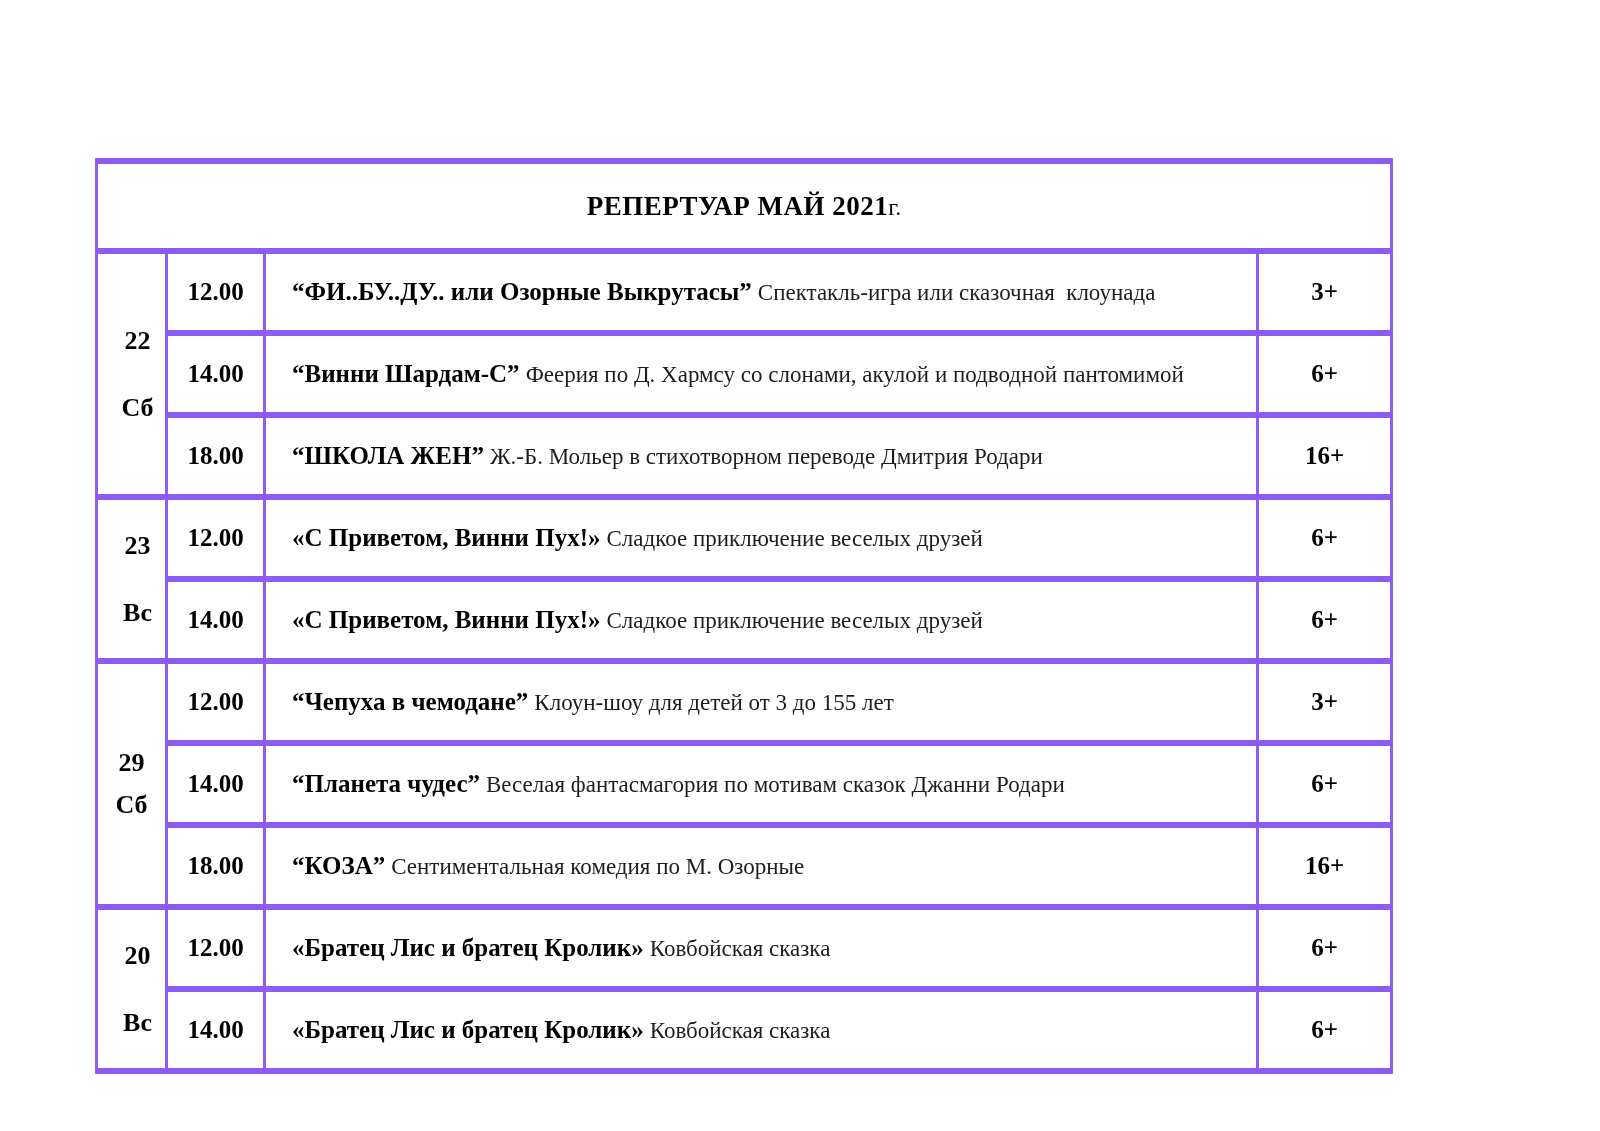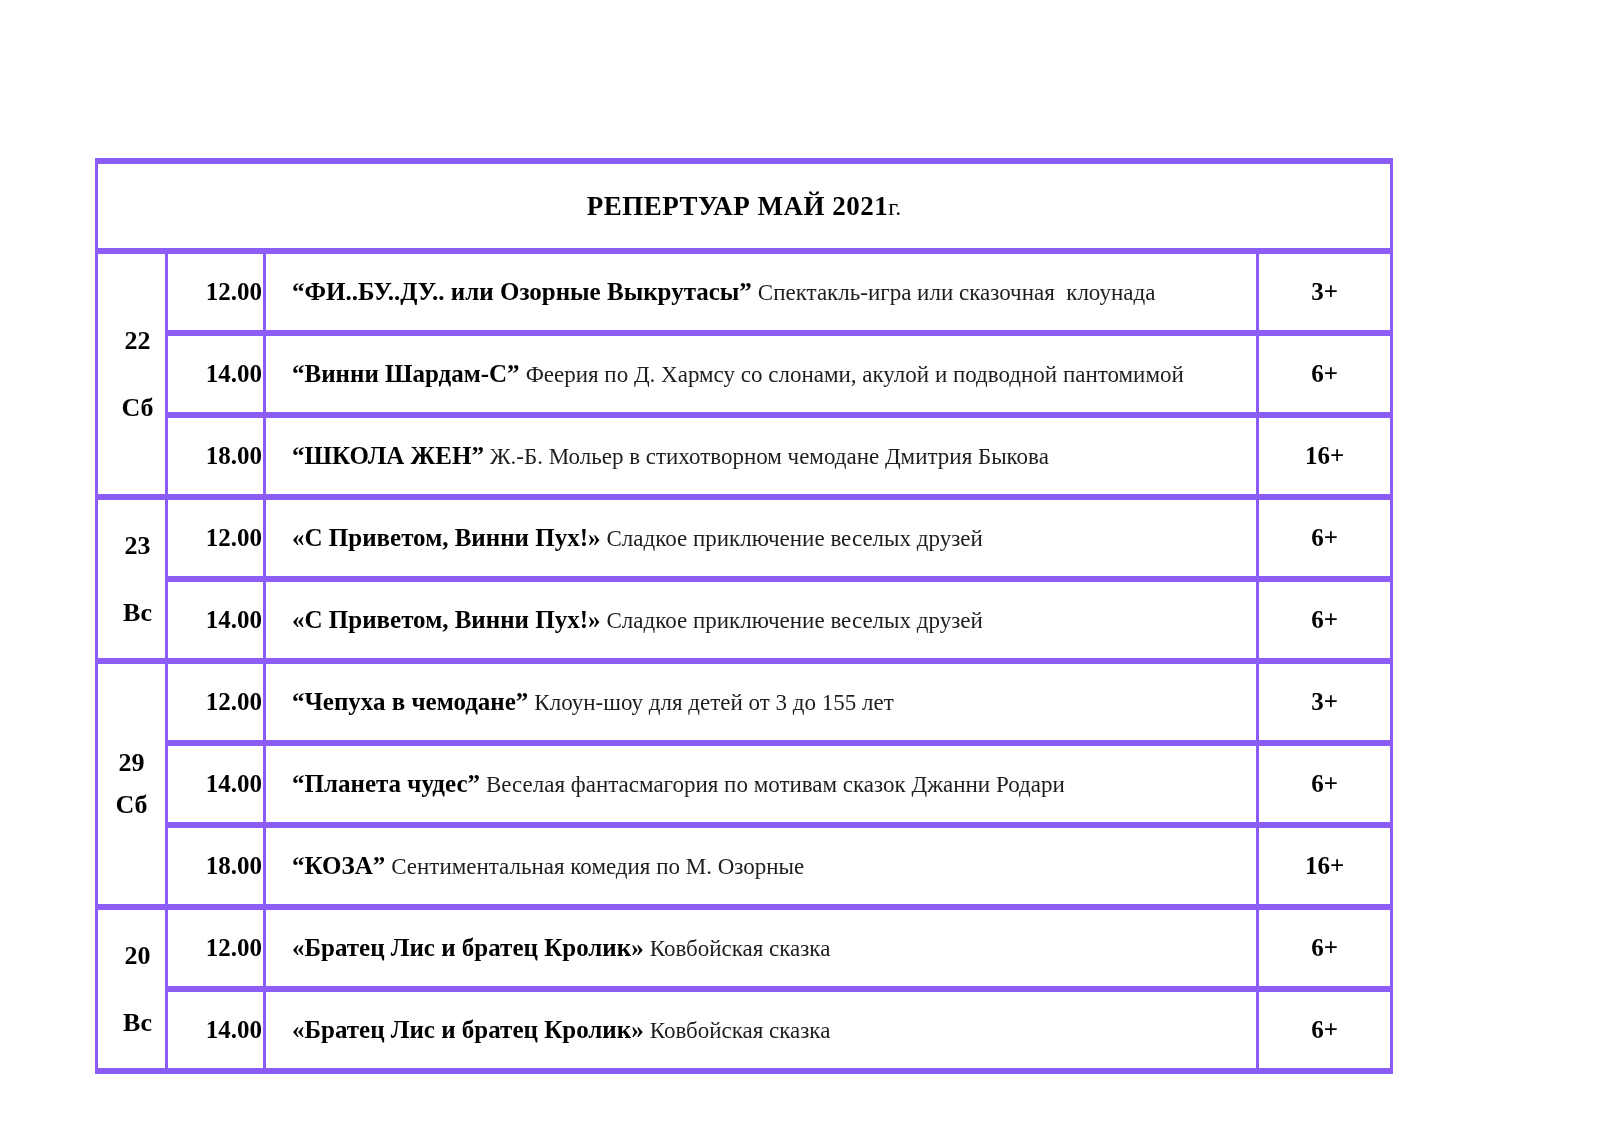--- a/index.html
+++ b/index.html
@@ -64,21 +64,21 @@
   .date-wrap {
     display: flex;
     flex-direction: column;
     align-items: center;
     justify-content: center;
   }
   .date-wrap.gap-wide   { gap: 37px; padding-left: 12px; }
   .date-wrap.gap-narrow { gap: 12px; }
   td.time-cell {
     height: 74px;
-    text-align: right;
+    text-align: center;
     font-weight: bold;
     font-size: 25px;
   }
   td.show-cell {
     padding-left: 26px;
     padding-right: 8px;
     text-align: left;
     white-space: pre-wrap;
   }
   .show-title {
@@ -128,21 +128,21 @@
       <td class="show-cell"><span class="show-title">“ФИ..БУ..ДУ.. или Озорные Выкрутасы”</span><span class="show-desc">Спектакль-игра или сказочная  клоунада</span></td>
       <td class="age-cell">3+</td>
     </tr>
     <tr>
       <td class="time-cell">14.00</td>
       <td class="show-cell"><span class="show-title">“Винни Шардам-С”</span><span class="show-desc">Феерия по Д. Хармсу со слонами, акулой и подводной пантомимой</span></td>
       <td class="age-cell">6+</td>
     </tr>
     <tr>
       <td class="time-cell">18.00</td>
-      <td class="show-cell"><span class="show-title">“ШКОЛА ЖЕН”</span><span class="show-desc">Ж.-Б. Мольер в стихотворном чемодане Дмитрия Быкова</span></td>
+      <td class="show-cell"><span class="show-title">“ШКОЛА ЖЕН”</span><span class="show-desc">Ж.-Б. Мольер в стихотворном переводе Дмитрия Родари</span></td>
       <td class="age-cell">16+</td>
     </tr>
 
     <tr class="group-start">
       <td rowspan="2" class="date-cell">
         <div class="date-wrap gap-wide">
           <div>23</div>
           <div>Вс</div>
         </div>
       </td>

